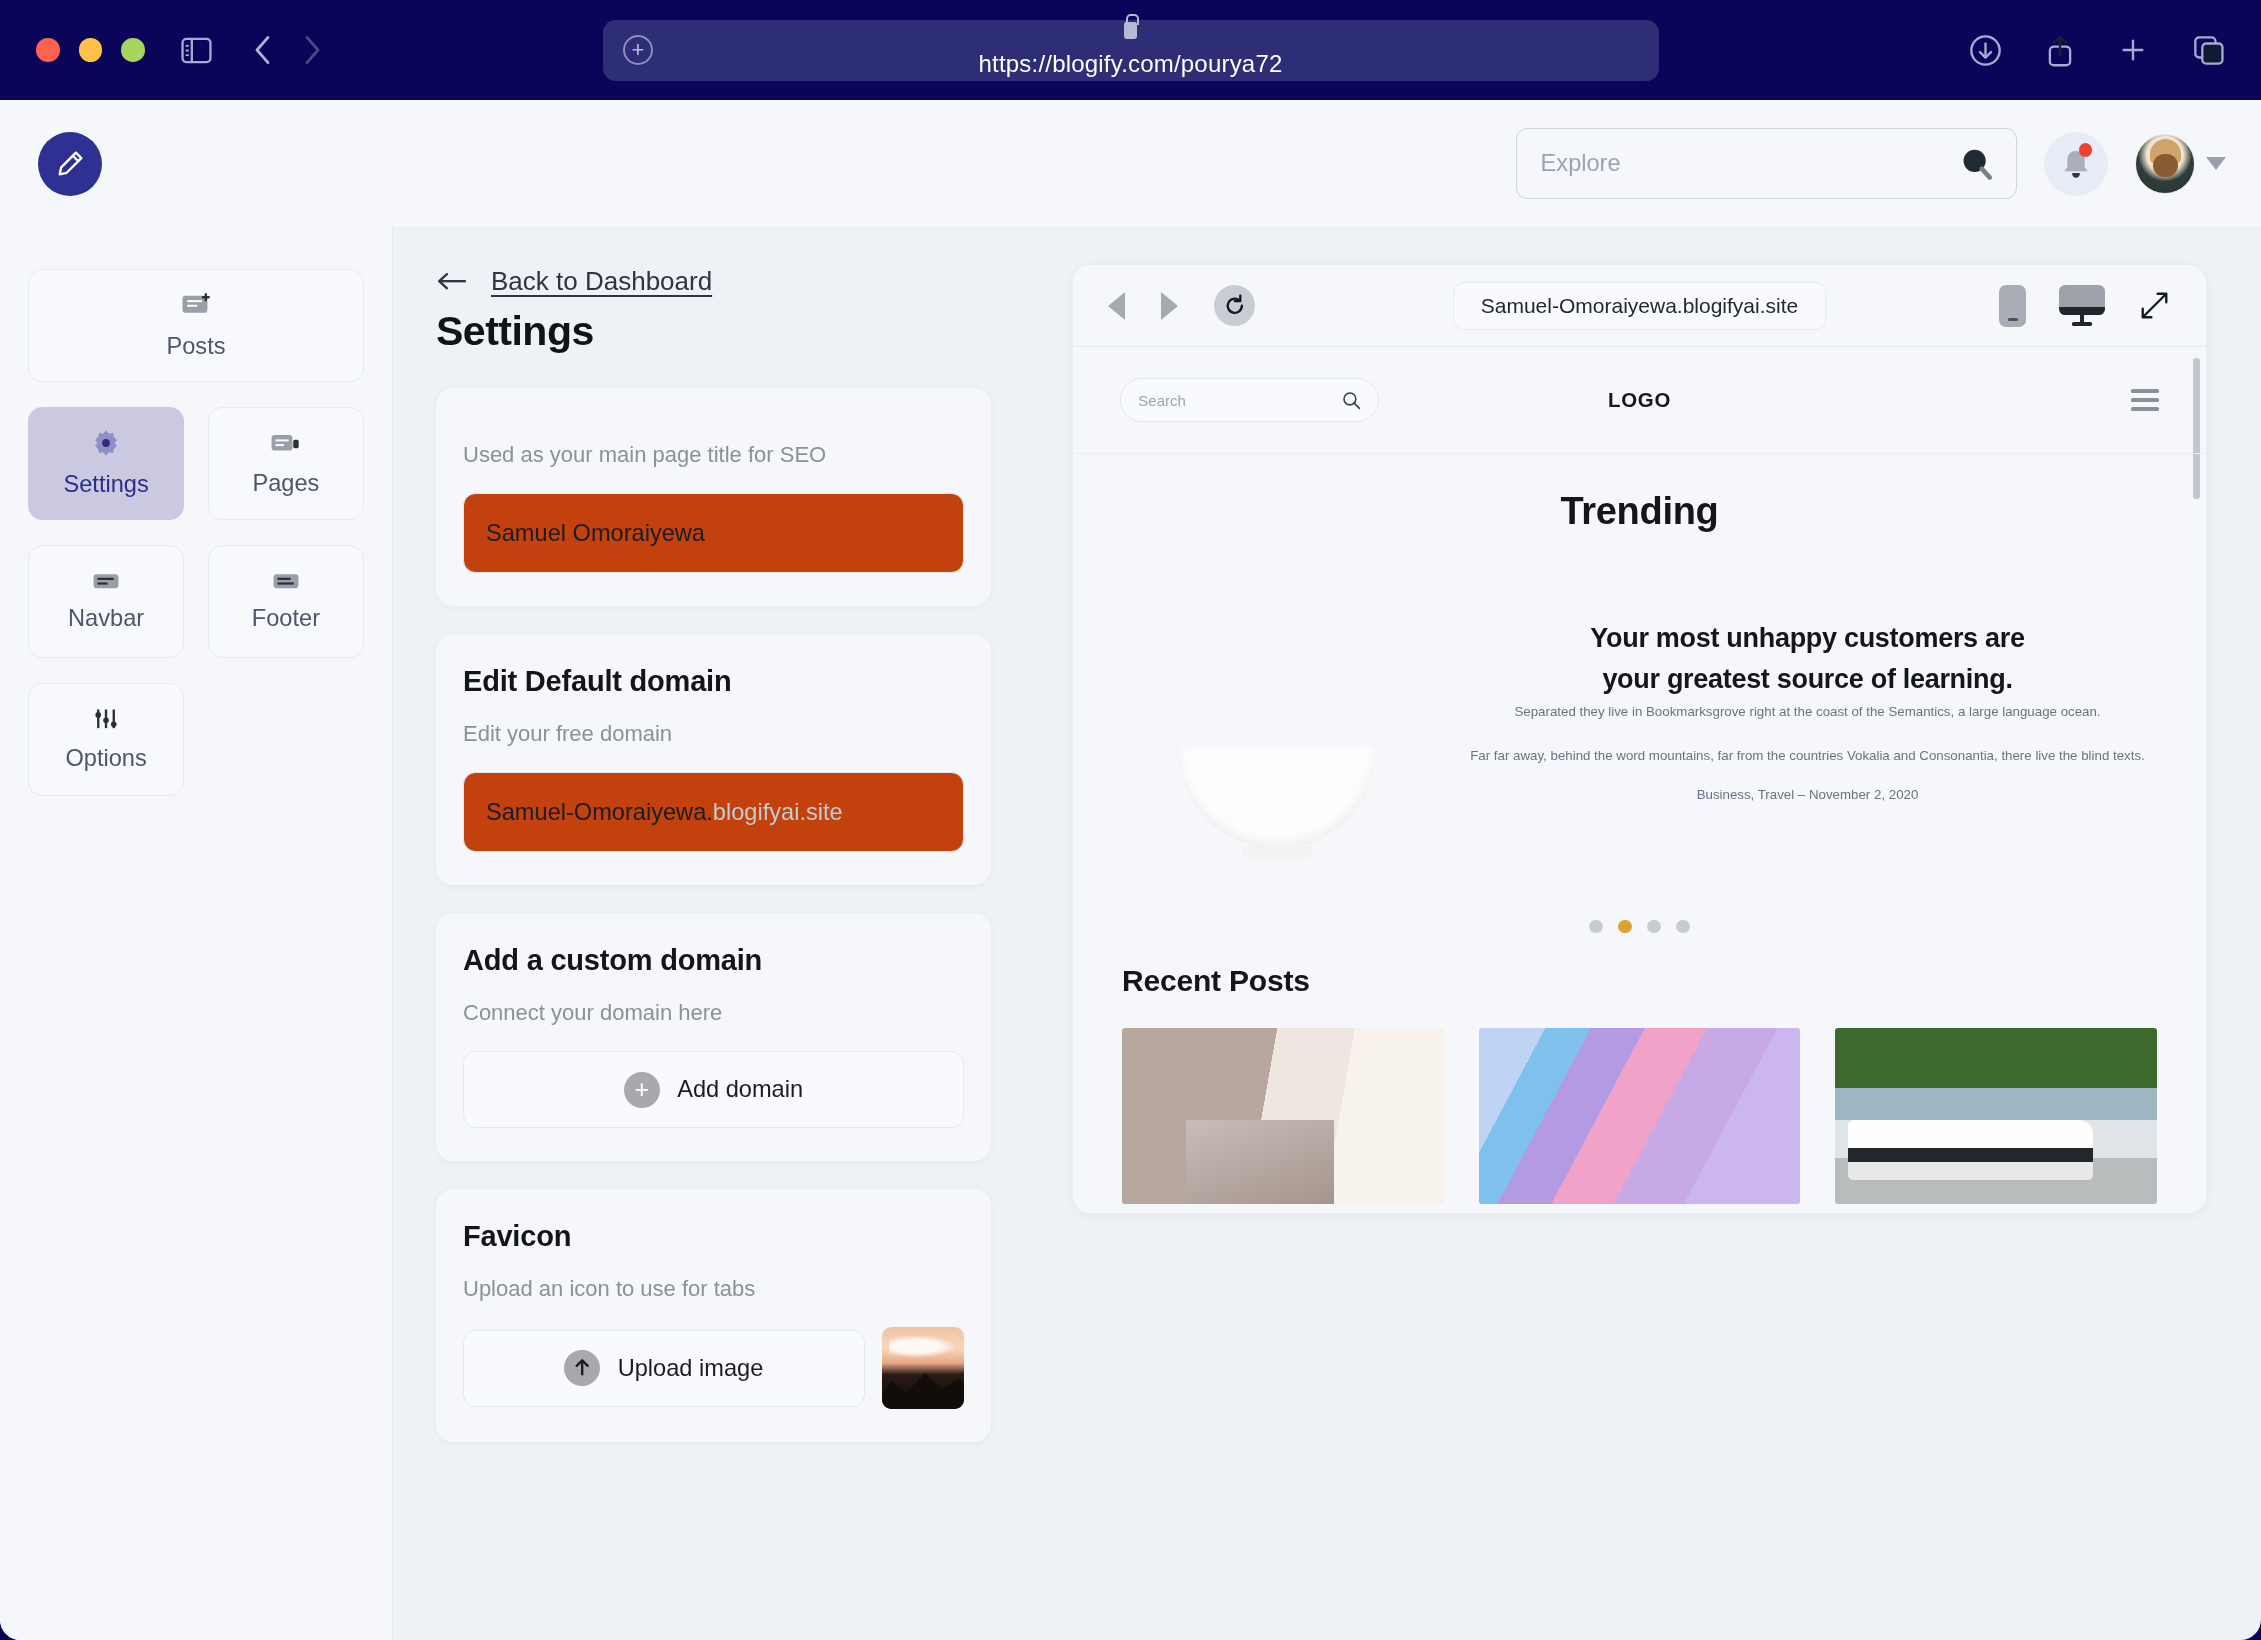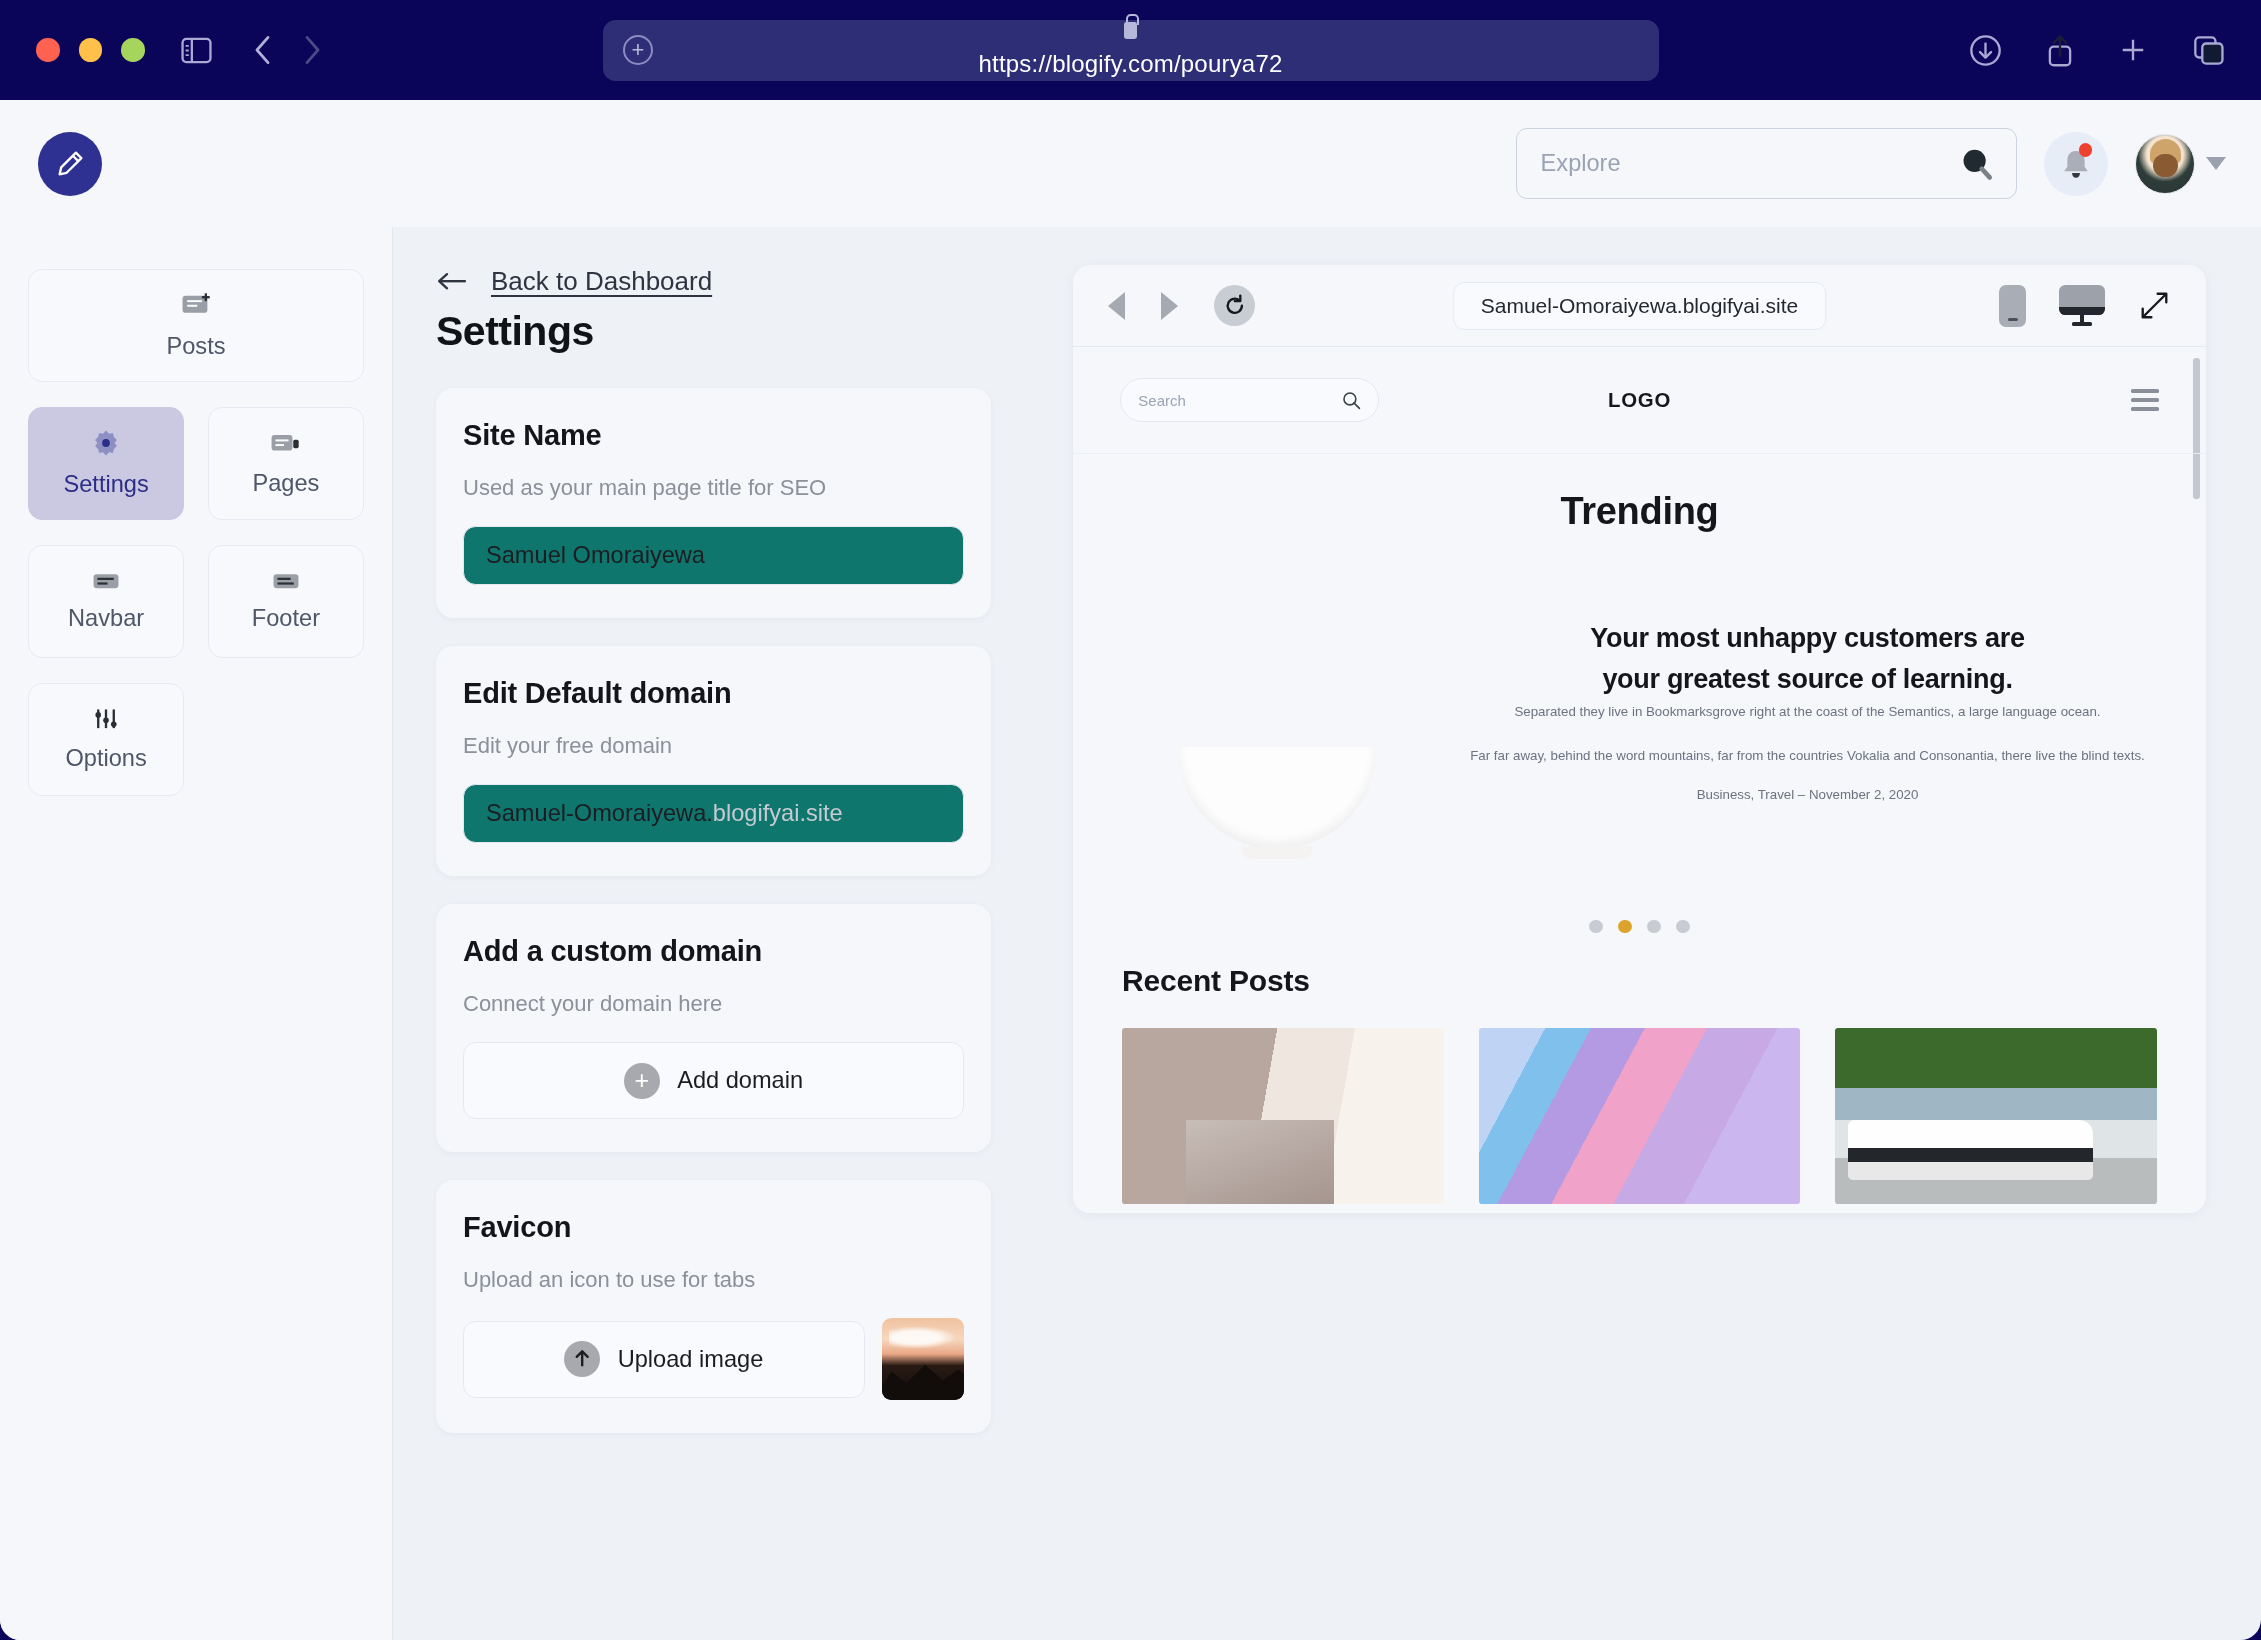--- a/index.html
+++ b/index.html
@@ -160,24 +160,24 @@
   .card {
     background: #f5f7fb;
     border-radius: 17.3px;
     padding: 31px 27px 33px 27px;
     margin-bottom: 28px;
     box-shadow: 0 1.6px 7.9px rgba(30,40,70,.04);
   }
   .card-title { font-size: 29px; font-weight: 700; color: #13151a; letter-spacing: -0.2px; }
   .card-sub { font-size: 22px; color: #8b9099; margin-top: 23px; margin-bottom: 25px; }
   .field {
-    height: 59px;
+    height: 80px;
     border: 1.6px solid #e4e9f1;
     border-radius: 12.6px;
-    background: #0f766e;
+    background: #c2410c;
     display: flex; align-items: center;
     padding: 0 22px;
     font-size: 23.6px; color: #1b1d22;
   }
   .field .muted { color: #c6cad2; }
   .action-field {
     height: 77px;
     border: 1.6px solid #e4e9f1;
     border-radius: 12.6px;
     background: #f8fafd;
@@ -536,21 +536,20 @@
                 <line x1="4" y1="13" x2="38" y2="13" stroke="#2f3441" stroke-width="3"></line>
                 <polyline points="14,4 4,13 14,22" fill="none" stroke="#2f3441" stroke-width="3" stroke-linecap="round" stroke-linejoin="round"></polyline>
               </svg>
           </span>
           <span class="back-link">Back to Dashboard</span>
         </div>
 
         <div class="page-title">Settings</div>
 
         <div class="card">
-          <div class="card-title">Site Name</div>
           <div class="card-sub">Used as your main page title for SEO</div>
           <div class="field">
             <span>Samuel Omoraiyewa</span>
           </div>
         </div>
 
         <div class="card">
           <div class="card-title">Edit Default domain</div>
           <div class="card-sub">Edit your free domain</div>
           <div class="field">

